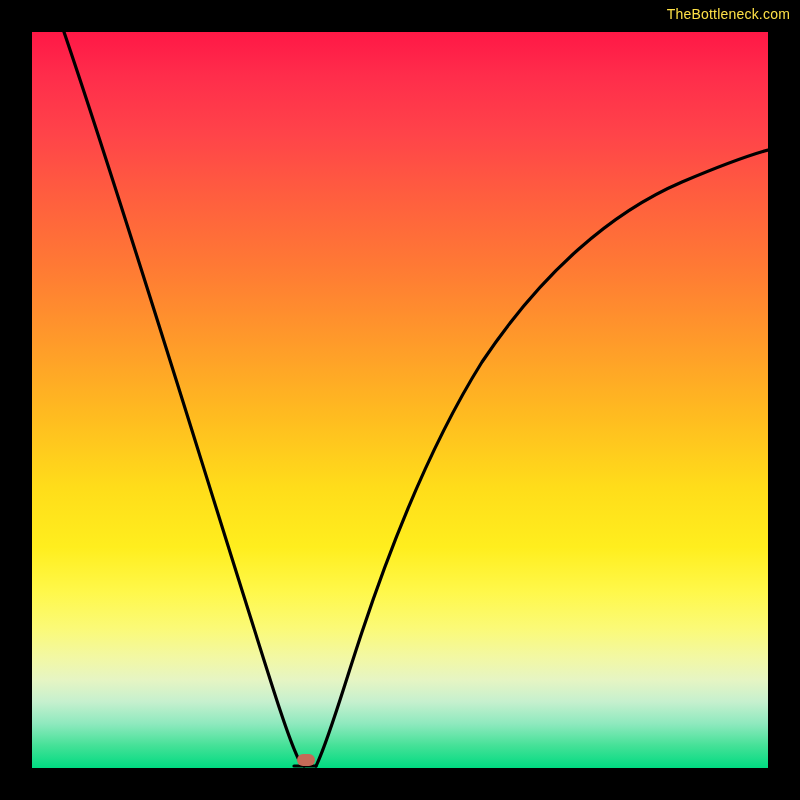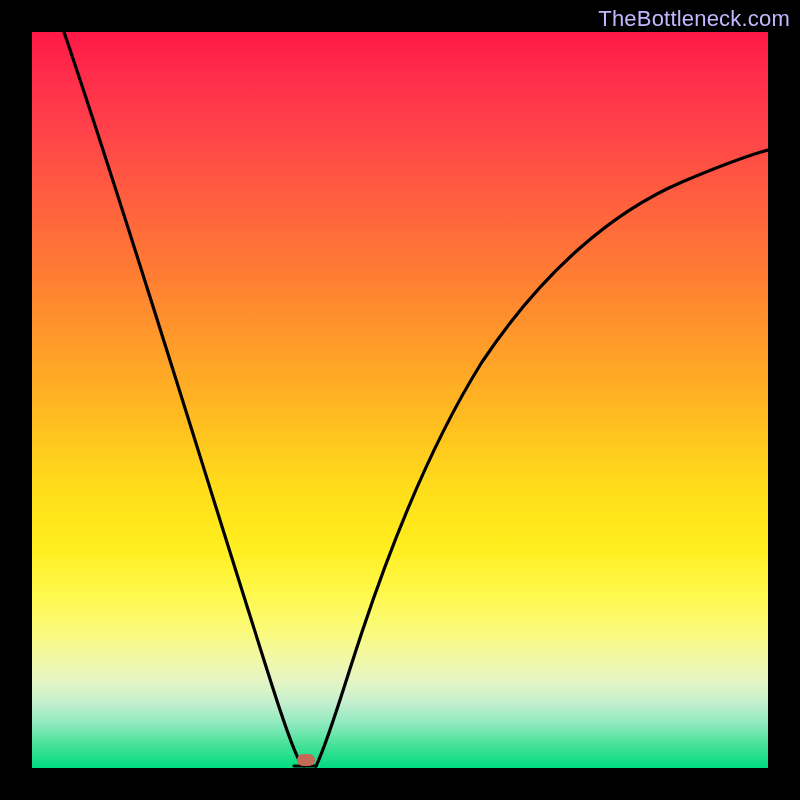--- a/index.html
+++ b/index.html
@@ -42,22 +42,22 @@
       #c6f0ce 91%,
       #8ee9be 94%,
       #44e197 97%,
       #00db81 100%
     );
   }
   .watermark {
     position: absolute;
     top: 6px;
     right: 10px;
-    color: #c4b5fd;
-    font-size: 22px;
+    color: #fde047;
+    font-size: 14px;
     letter-spacing: 0.2px;
     user-select: none;
   }
   svg.curve {
     position: absolute;
     top: 0;
     left: 0;
     width: 736px;
     height: 736px;
   }

